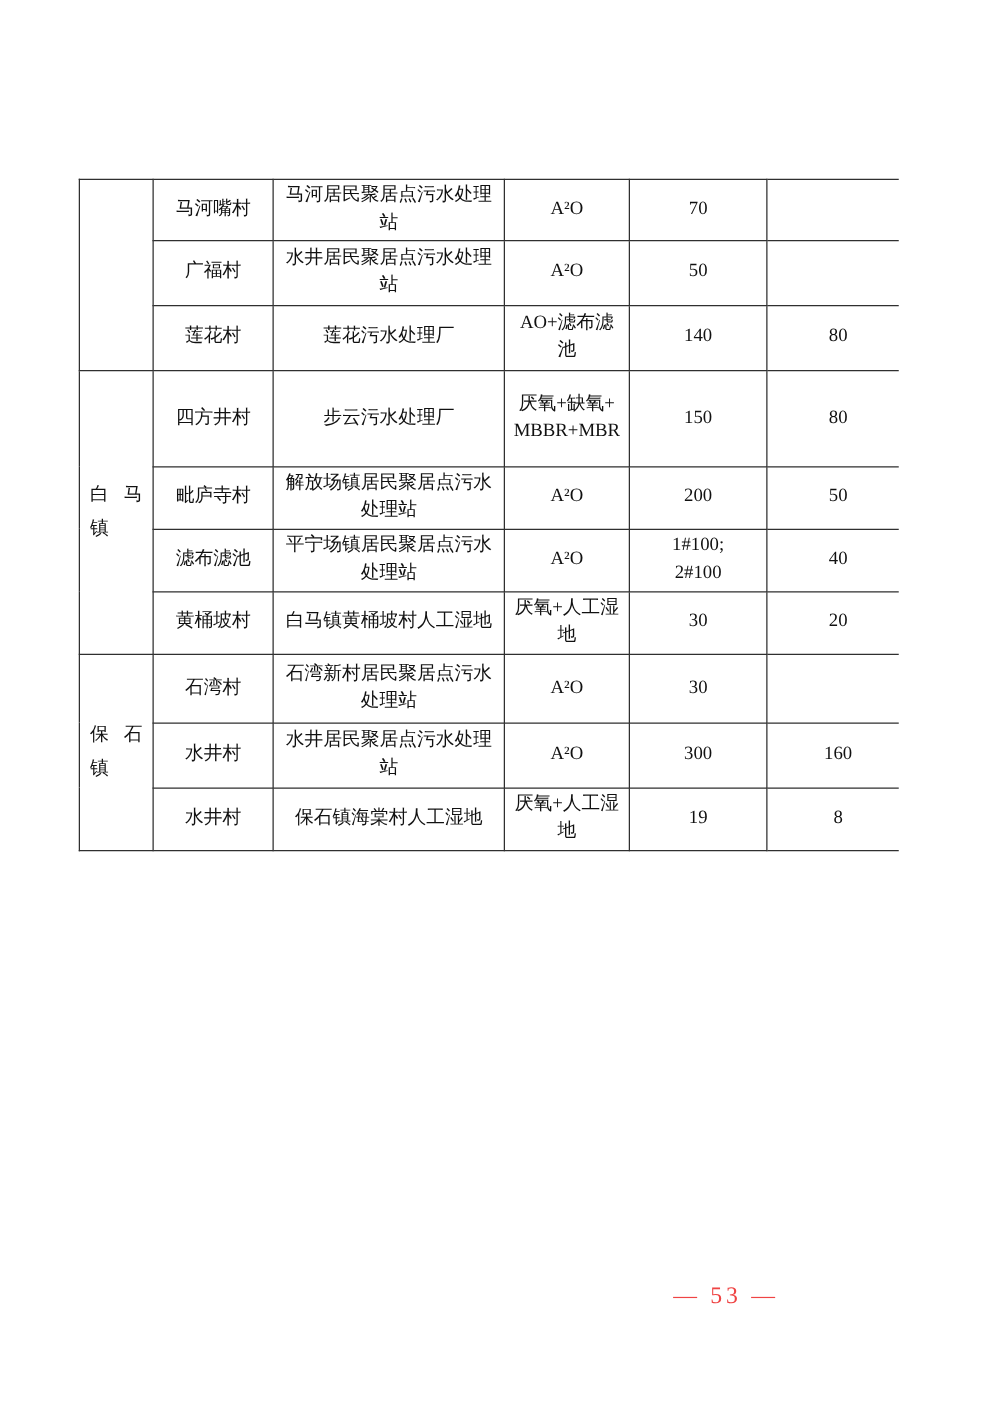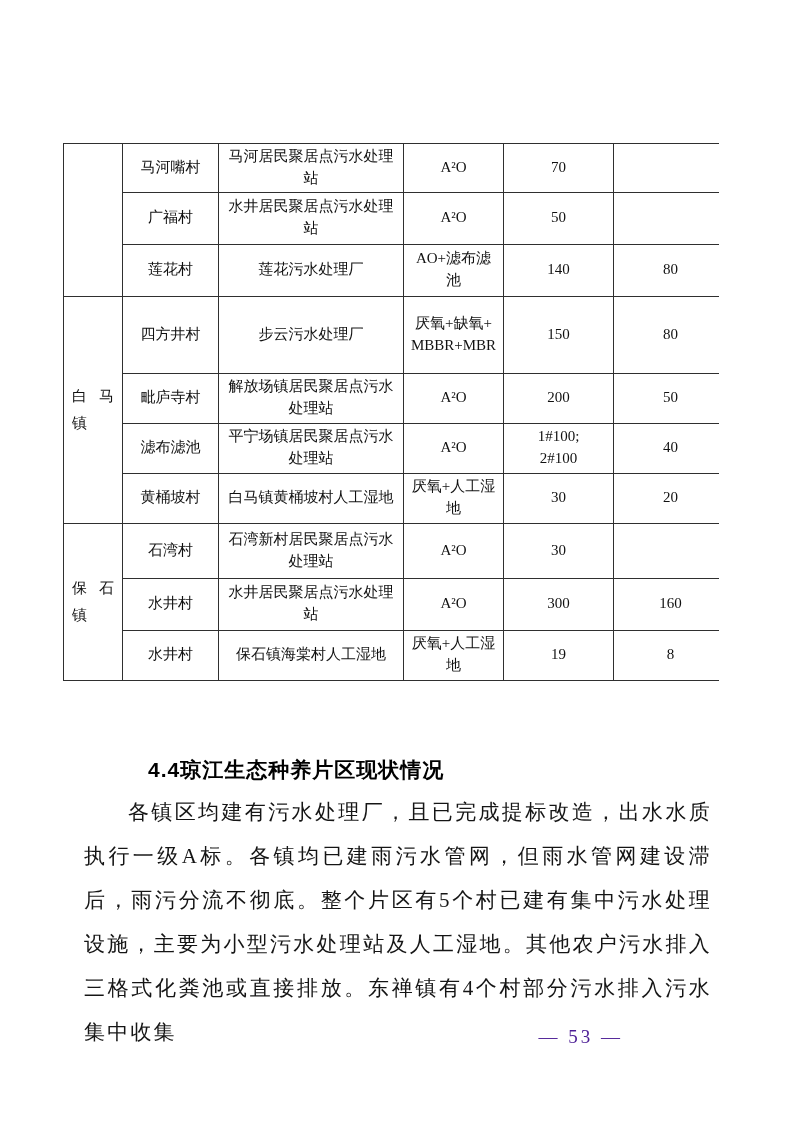--- a/index.html
+++ b/index.html
@@ -37,21 +37,21 @@
   
   .body-paragraph {
     position:absolute; left:84px; top:790px; width:628px;
     font-size:21px; line-height:44px; letter-spacing:2.2px;
     text-align:justify; text-indent:44px; color:#151515;
   }
 
   
   .page-number {
     position:absolute; top:1026px; right:96px;
-    font-size:19px; letter-spacing:3px; color:#4c1d95; white-space:nowrap;
+    font-size:19px; letter-spacing:3px; color:#ef4444; white-space:nowrap;
   }
 </style>
 </head>
 <body>
 
 <div class="page">
 
   <table class="facility-table">
     <colgroup>
       <col style="width:59px">
@@ -132,19 +132,17 @@
       <tr style="height:50px">
         <td class="cell-village">水井村</td>
         <td class="cell-facility">保石镇海棠村人工湿地</td>
         <td class="cell-process">厌氧+人工湿地</td>
         <td class="cell-capacity">19</td>
         <td class="cell-extra">8</td>
       </tr>
     </tbody>
   </table>
 
-  <div class="section-heading">4.4琼江生态种养片区现状情况</div>
 
-  <div class="body-paragraph">各镇区均建有污水处理厂，且已完成提标改造，出水水质执行一级A标。各镇均已建雨污水管网，但雨水管网建设滞后，雨污分流不彻底。整个片区有5个村已建有集中污水处理设施，主要为小型污水处理站及人工湿地。其他农户污水排入三格式化粪池或直接排放。东禅镇有4个村部分污水排入污水集中收集</div>
 
   <div class="page-number">— 53 —</div>
 
 </div>
 
 </body></html>

